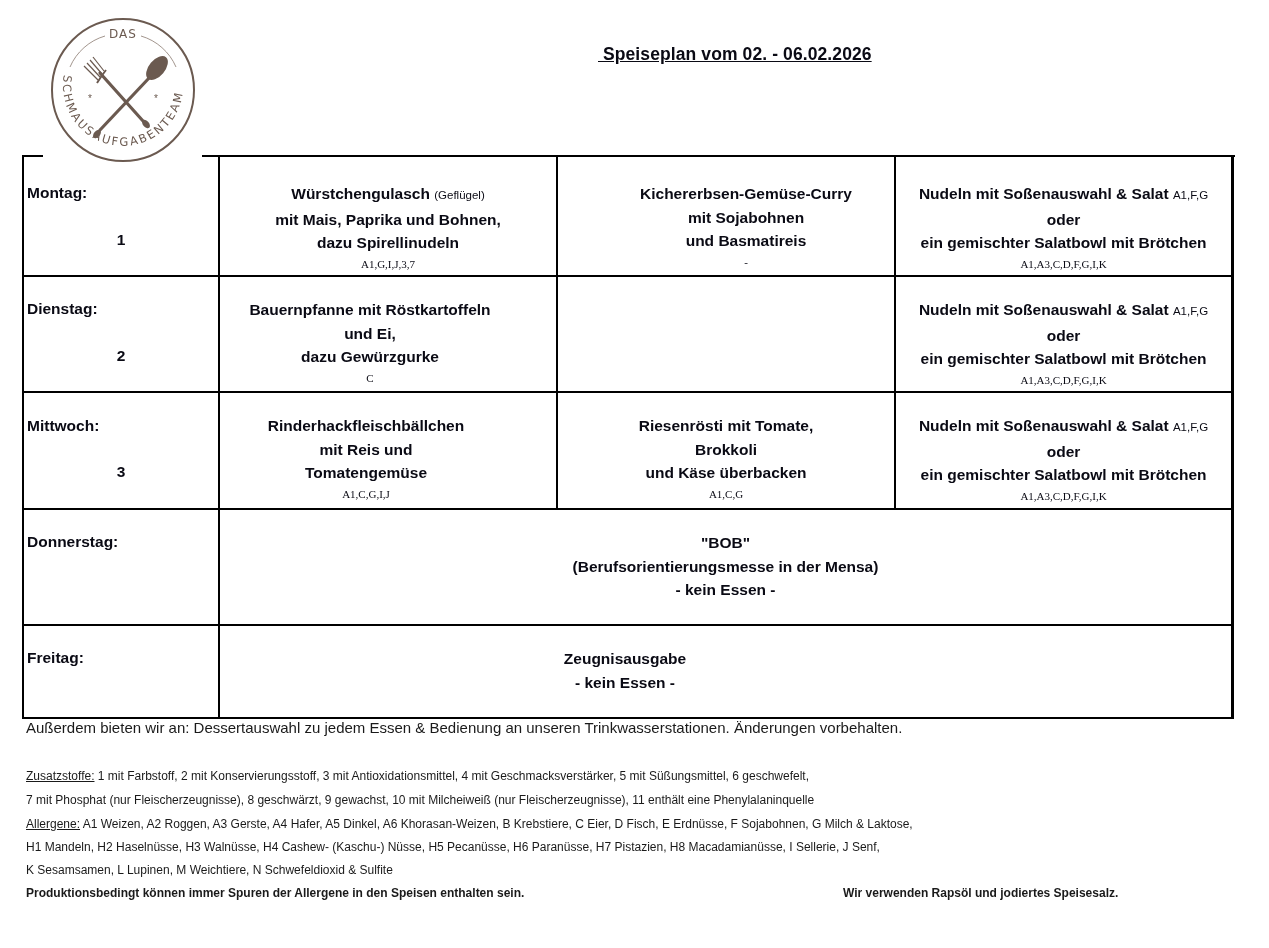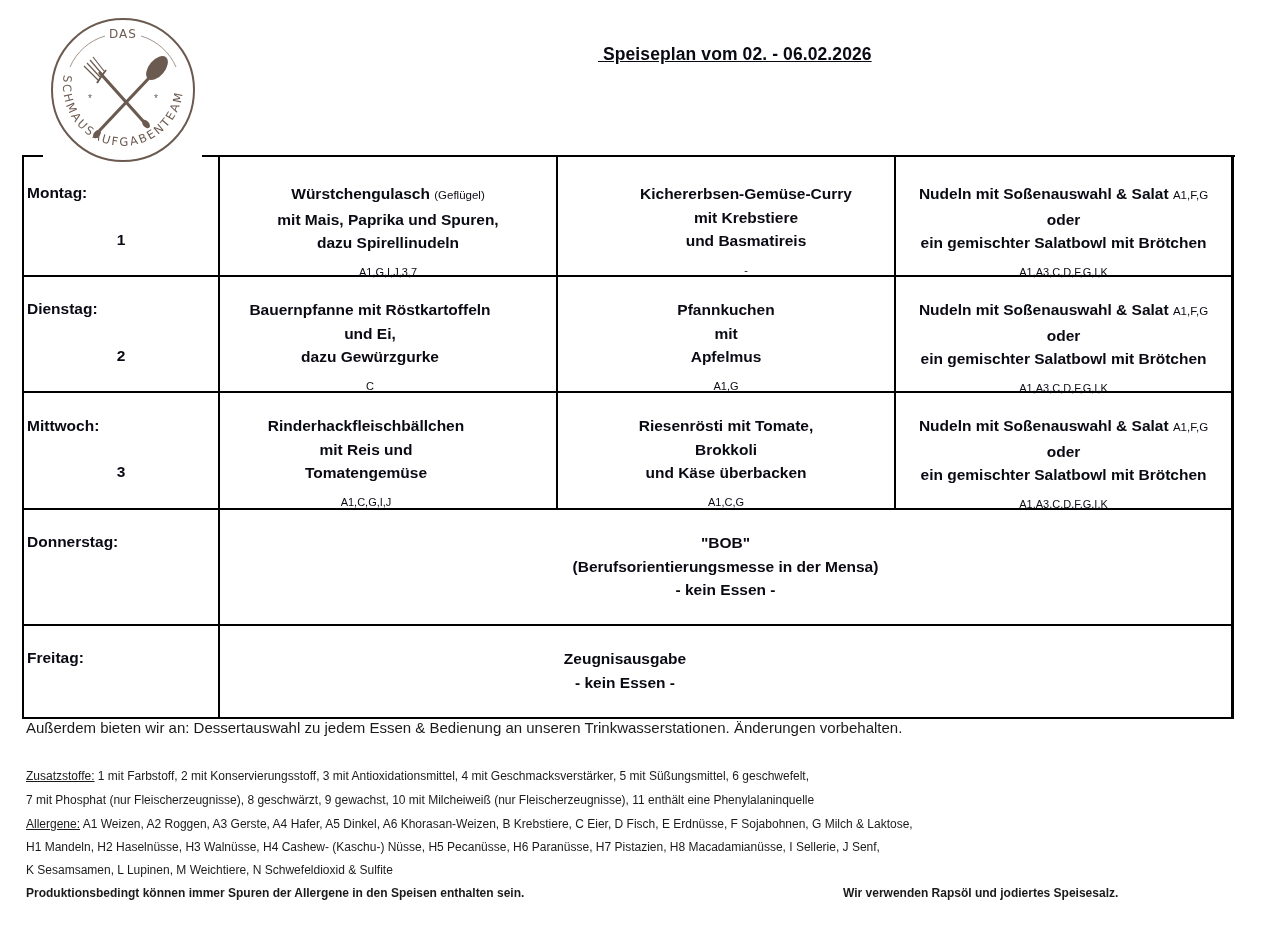--- a/index.html
+++ b/index.html
@@ -6,21 +6,21 @@
   body { width:1269px; height:948px; position:relative; overflow:hidden;
          font-family:"Liberation Sans", "DejaVu Sans", sans-serif; color:#000; }
   .logo { position:absolute; left:42px; top:17px; width:162px; height:146px; }
   .title { position:absolute; left:560px; top:44px; font-size:17.5px; font-weight:bold;
            text-decoration:underline; white-space:pre; letter-spacing:0.1px; color:#0a0a14;margin-left:38px; }
   .grid { position:absolute; left:22px; top:155px; width:1213px; height:564px; }
   .line { position:absolute; background:#000; }
   .cell { position:absolute; display:flex; flex-direction:column; align-items:center;
           justify-content:flex-start; text-align:center; font-weight:bold; font-size:15.5px;
           line-height:23.5px; color:#0a0a14; }
-  .cell .allerg { font-weight:normal; font-size:11px; line-height:17px; margin-top:9px; }
+  .cell .allerg { font-weight:normal; font-size:11px; line-height:17px; margin-top:1px;font-family:Liberation Serif, serif; }
   .cell .small { font-weight:normal; font-size:11.5px; }
   .day { position:absolute; font-weight:bold; font-size:15.5px; color:#0a0a14; }
   .daynum { position:absolute; font-weight:bold; font-size:15.5px; color:#0a0a14; width:40px; text-align:center; }
   .footer { position:absolute; left:26px; font-size:15px; color:#1a1a1a; white-space:nowrap; }
   .fn { position:absolute; left:26px; font-size:12px; line-height:23.5px; color:#1a1a1a; white-space:nowrap; }
   .u { text-decoration:underline; }
   .bold { font-weight:bold;text-align:center; }
 </style>
 </head>
 <body>
@@ -82,48 +82,42 @@
   <div class="daynum" style="left:79px;top:76px">1</div>
   <div class="day" style="left:5px;top:145px">Dienstag:</div>
   <div class="daynum" style="left:79px;top:192px">2</div>
   <div class="day" style="left:5px;top:262px">Mittwoch:</div>
   <div class="daynum" style="left:79px;top:308px">3</div>
   <div class="day" style="left:5px;top:378px">Donnerstag:</div>
   <div class="day" style="left:5px;top:494px">Freitag:</div>
 
   <div class="cell" style="left:198px;top:27px;width:336px">
     <div><span>Würstchengulasch</span> <span class="small">(Geflügel)</span></div>
-    <div>mit Mais, Paprika und Spuren,</div>
+    <div>mit Mais, Paprika und Bohnen,</div>
     <div>dazu Spirellinudeln</div>
     <div class="allerg">A1,G,I,J,3,7</div>
   </div>
   <div class="cell" style="left:536px;top:27px;width:376px">
     <div>Kichererbsen-Gemüse-Curry</div>
-    <div>mit Krebstiere</div>
+    <div>mit Sojabohnen</div>
     <div>und Basmatireis</div>
     <div class="allerg">-</div>
   </div>
   <div class="cell" style="left:874px;top:27px;width:335px">
     <div><span>Nudeln mit Soßenauswahl &amp; Salat</span> <span class="small">A1,F,G</span></div>
     <div>oder</div>
     <div>ein gemischter Salatbowl mit Brötchen</div>
     <div class="allerg">A1,A3,C,D,F,G,I,K</div>
   </div>
 
   <div class="cell" style="left:198px;top:143px;width:300px">
     <div>Bauernpfanne mit Röstkartoffeln</div>
     <div>und Ei,</div>
     <div>dazu Gewürzgurke</div>
     <div class="allerg">C</div>
-  </div>
-  <div class="cell" style="left:536px;top:143px;width:336px">
-    <div>Pfannkuchen</div>
-    <div>mit</div>
-    <div>Apfelmus</div>
-    <div class="allerg">A1,G</div>
   </div>
   <div class="cell" style="left:874px;top:143px;width:335px">
     <div><span>Nudeln mit Soßenauswahl &amp; Salat</span> <span class="small">A1,F,G</span></div>
     <div>oder</div>
     <div>ein gemischter Salatbowl mit Brötchen</div>
     <div class="allerg">A1,A3,C,D,F,G,I,K</div>
   </div>
 
   <div class="cell" style="left:198px;top:259px;width:292px">
     <div>Rinderhackfleischbällchen</div>

